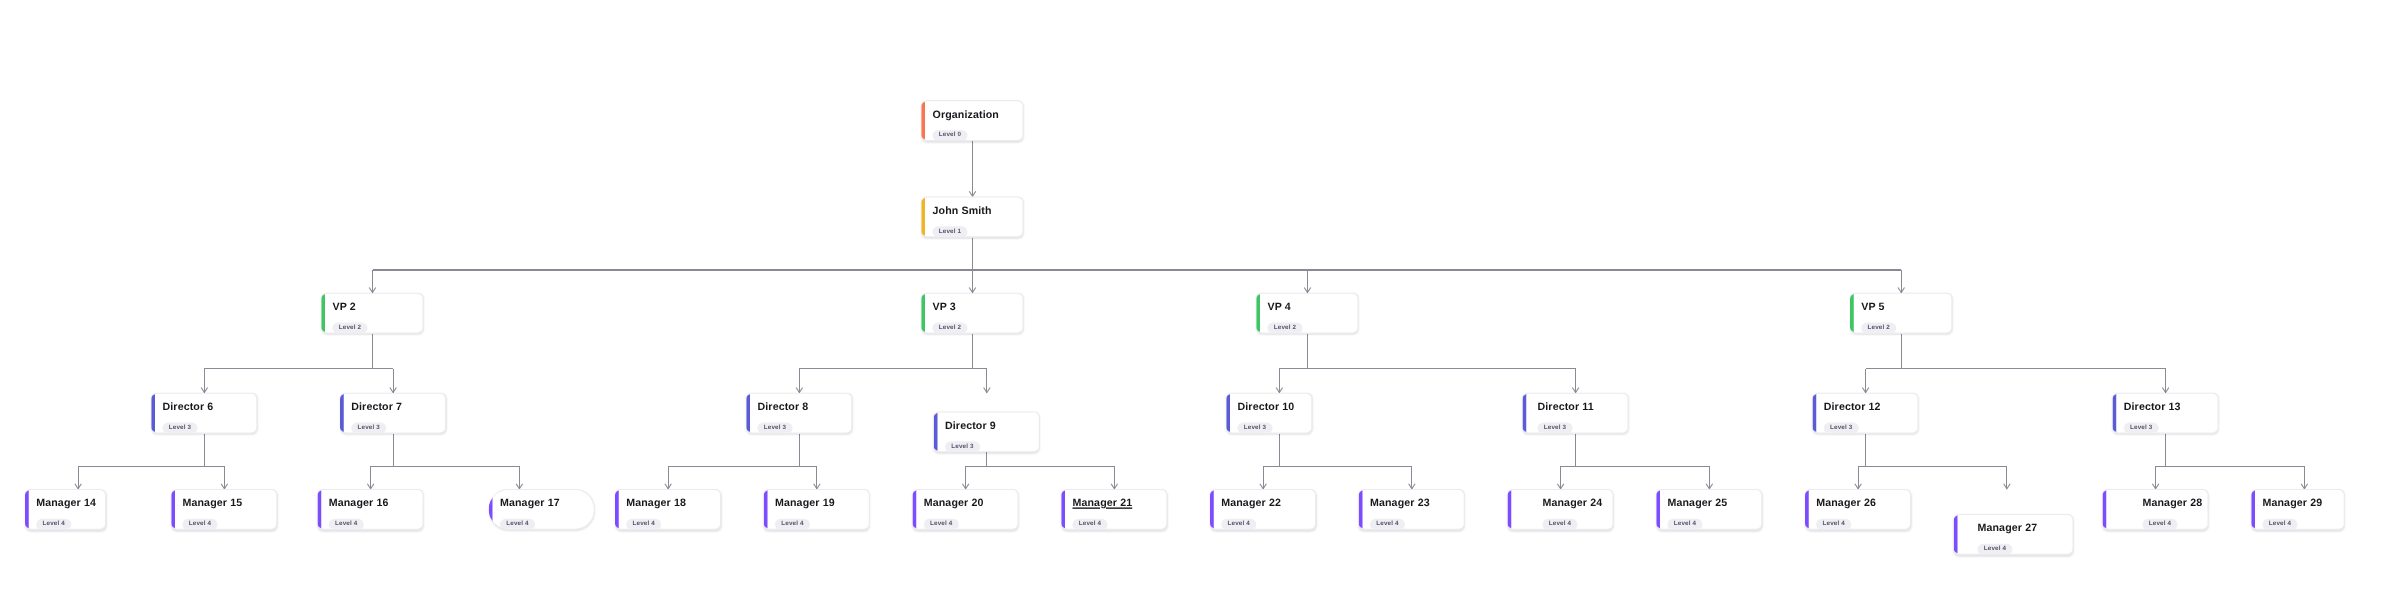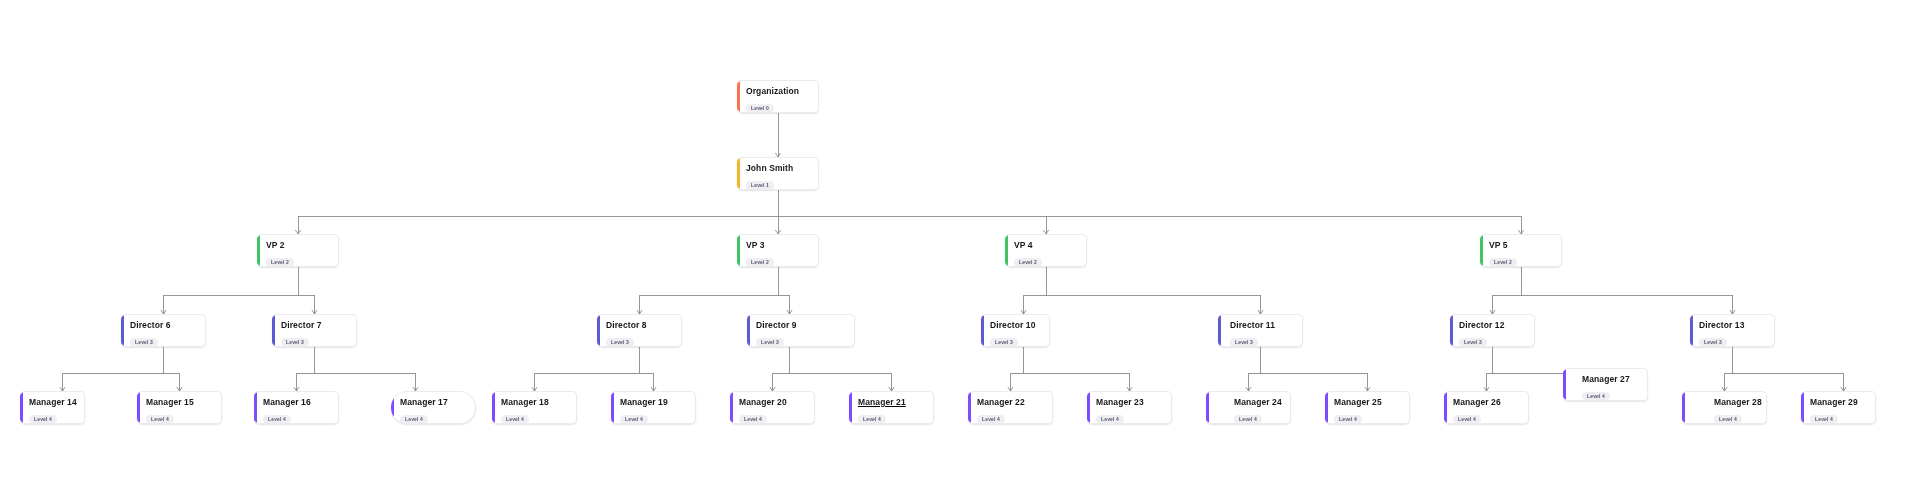--- a/index.html
+++ b/index.html
@@ -175,36 +175,36 @@
   <div id="node-layer">
       <div class="node-card" style="left: 737px; top: 80px; width: 82px;"><span class="node-accent" style="background: rgb(249, 116, 80);"></span><span class="node-title">Organization</span><span class="node-badge">Level 0</span></div>
       <div class="node-card" style="left: 737px; top: 157px; width: 82px;"><span class="node-accent" style="background: rgb(240, 180, 41);"></span><span class="node-title">John Smith</span><span class="node-badge">Level 1</span></div>
       <div class="node-card" style="left: 257px; top: 234px; width: 82px;"><span class="node-accent" style="background: rgb(65, 196, 99);"></span><span class="node-title">VP 2</span><span class="node-badge">Level 2</span></div>
       <div class="node-card" style="left: 737px; top: 234px; width: 82px;"><span class="node-accent" style="background: rgb(65, 196, 99);"></span><span class="node-title">VP 3</span><span class="node-badge">Level 2</span></div>
       <div class="node-card" style="left: 1005px; top: 234px; width: 82px;"><span class="node-accent" style="background: rgb(65, 196, 99);"></span><span class="node-title">VP 4</span><span class="node-badge">Level 2</span></div>
       <div class="node-card" style="left: 1480px; top: 234px; width: 82px;"><span class="node-accent" style="background: rgb(65, 196, 99);"></span><span class="node-title">VP 5</span><span class="node-badge">Level 2</span></div>
       <div class="node-card" style="left: 121px; top: 314px; width: 85px;"><span class="node-accent" style="background: rgb(91, 91, 214);"></span><span class="node-title">Director 6</span><span class="node-badge">Level 3</span></div>
       <div class="node-card" style="left: 272px; top: 314px; width: 85px;"><span class="node-accent" style="background: rgb(91, 91, 214);"></span><span class="node-title">Director 7</span><span class="node-badge">Level 3</span></div>
       <div class="node-card" style="left: 597px; top: 314px; width: 85px;"><span class="node-accent" style="background: rgb(91, 91, 214);"></span><span class="node-title">Director 8</span><span class="node-badge">Level 3</span></div>
-      <div class="node-card" style="left: 747px; top: 314px; width: 108px;"><span class="node-accent" style="background: rgb(91, 91, 214);"></span><span class="node-title">Director 9</span><span class="node-badge">Level 3</span></div>
+      <div class="node-card" style="left: 747px; top: 329px; width: 85px;"><span class="node-accent" style="background: rgb(91, 91, 214);"></span><span class="node-title">Director 9</span><span class="node-badge">Level 3</span></div>
       <div class="node-card" style="left: 981px; top: 314px; width: 69px;"><span class="node-accent" style="background: rgb(91, 91, 214);"></span><span class="node-title">Director 10</span><span class="node-badge">Level 3</span></div>
       <div class="node-card" style="left: 1218px; top: 314px; width: 85px; padding-left: 12px;"><span class="node-accent" style="background: rgb(91, 91, 214);"></span><span class="node-title">Director 11</span><span class="node-badge">Level 3</span></div>
       <div class="node-card" style="left: 1450px; top: 314px; width: 85px;"><span class="node-accent" style="background: rgb(91, 91, 214);"></span><span class="node-title">Director 12</span><span class="node-badge">Level 3</span></div>
       <div class="node-card" style="left: 1690px; top: 314px; width: 85px;"><span class="node-accent" style="background: rgb(91, 91, 214);"></span><span class="node-title">Director 13</span><span class="node-badge">Level 3</span></div>
       <div class="node-card" style="left: 20px; top: 391px; width: 65px;"><span class="node-accent" style="background: rgb(124, 77, 255);"></span><span class="node-title">Manager 14</span><span class="node-badge">Level 4</span></div>
       <div class="node-card" style="left: 137px; top: 391px; width: 85px;"><span class="node-accent" style="background: rgb(124, 77, 255);"></span><span class="node-title">Manager 15</span><span class="node-badge">Level 4</span></div>
       <div class="node-card" style="left: 254px; top: 391px; width: 85px;"><span class="node-accent" style="background: rgb(124, 77, 255);"></span><span class="node-title">Manager 16</span><span class="node-badge">Level 4</span></div>
       <div class="node-card" style="left: 391px; top: 391px; width: 85px; border-radius: 16px;"><span class="node-accent" style="background: rgb(124, 77, 255);"></span><span class="node-title">Manager 17</span><span class="node-badge">Level 4</span></div>
       <div class="node-card" style="left: 492px; top: 391px; width: 85px;"><span class="node-accent" style="background: rgb(124, 77, 255);"></span><span class="node-title">Manager 18</span><span class="node-badge">Level 4</span></div>
       <div class="node-card" style="left: 611px; top: 391px; width: 85px;"><span class="node-accent" style="background: rgb(124, 77, 255);"></span><span class="node-title">Manager 19</span><span class="node-badge">Level 4</span></div>
       <div class="node-card" style="left: 730px; top: 391px; width: 85px;"><span class="node-accent" style="background: rgb(124, 77, 255);"></span><span class="node-title">Manager 20</span><span class="node-badge">Level 4</span></div>
       <div class="node-card" style="left: 849px; top: 391px; width: 85px; text-decoration: underline;"><span class="node-accent" style="background: rgb(124, 77, 255);"></span><span class="node-title">Manager 21</span><span class="node-badge">Level 4</span></div>
       <div class="node-card" style="left: 968px; top: 391px; width: 85px;"><span class="node-accent" style="background: rgb(124, 77, 255);"></span><span class="node-title">Manager 22</span><span class="node-badge">Level 4</span></div>
       <div class="node-card" style="left: 1087px; top: 391px; width: 85px;"><span class="node-accent" style="background: rgb(124, 77, 255);"></span><span class="node-title">Manager 23</span><span class="node-badge">Level 4</span></div>
       <div class="node-card" style="left: 1206px; top: 391px; width: 85px; padding-left: 28px;"><span class="node-accent" style="background: rgb(124, 77, 255);"></span><span class="node-title">Manager 24</span><span class="node-badge">Level 4</span></div>
       <div class="node-card" style="left: 1325px; top: 391px; width: 85px;"><span class="node-accent" style="background: rgb(124, 77, 255);"></span><span class="node-title">Manager 25</span><span class="node-badge">Level 4</span></div>
       <div class="node-card" style="left: 1444px; top: 391px; width: 85px;"><span class="node-accent" style="background: rgb(124, 77, 255);"></span><span class="node-title">Manager 26</span><span class="node-badge">Level 4</span></div>
-      <div class="node-card" style="left: 1563px; top: 368px; width: 85px; padding-left: 19px;"><span class="node-accent" style="background: rgb(124, 77, 255);"></span><span class="node-title">Manager 27</span><span class="node-badge">Level 4</span></div>
+      <div class="node-card" style="left: 1563px; top: 411px; width: 96px; padding-left: 19px;"><span class="node-accent" style="background: rgb(124, 77, 255);"></span><span class="node-title">Manager 27</span><span class="node-badge">Level 4</span></div>
       <div class="node-card" style="left: 1682px; top: 391px; width: 85px; padding-left: 32px;"><span class="node-accent" style="background: rgb(124, 77, 255);"></span><span class="node-title">Manager 28</span><span class="node-badge">Level 4</span></div>
       <div class="node-card" style="left: 1801px; top: 391px; width: 75px;"><span class="node-accent" style="background: rgb(124, 77, 255);"></span><span class="node-title">Manager 29</span><span class="node-badge">Level 4</span></div>
     </div>
 
 </div>
 
 </body></html>

